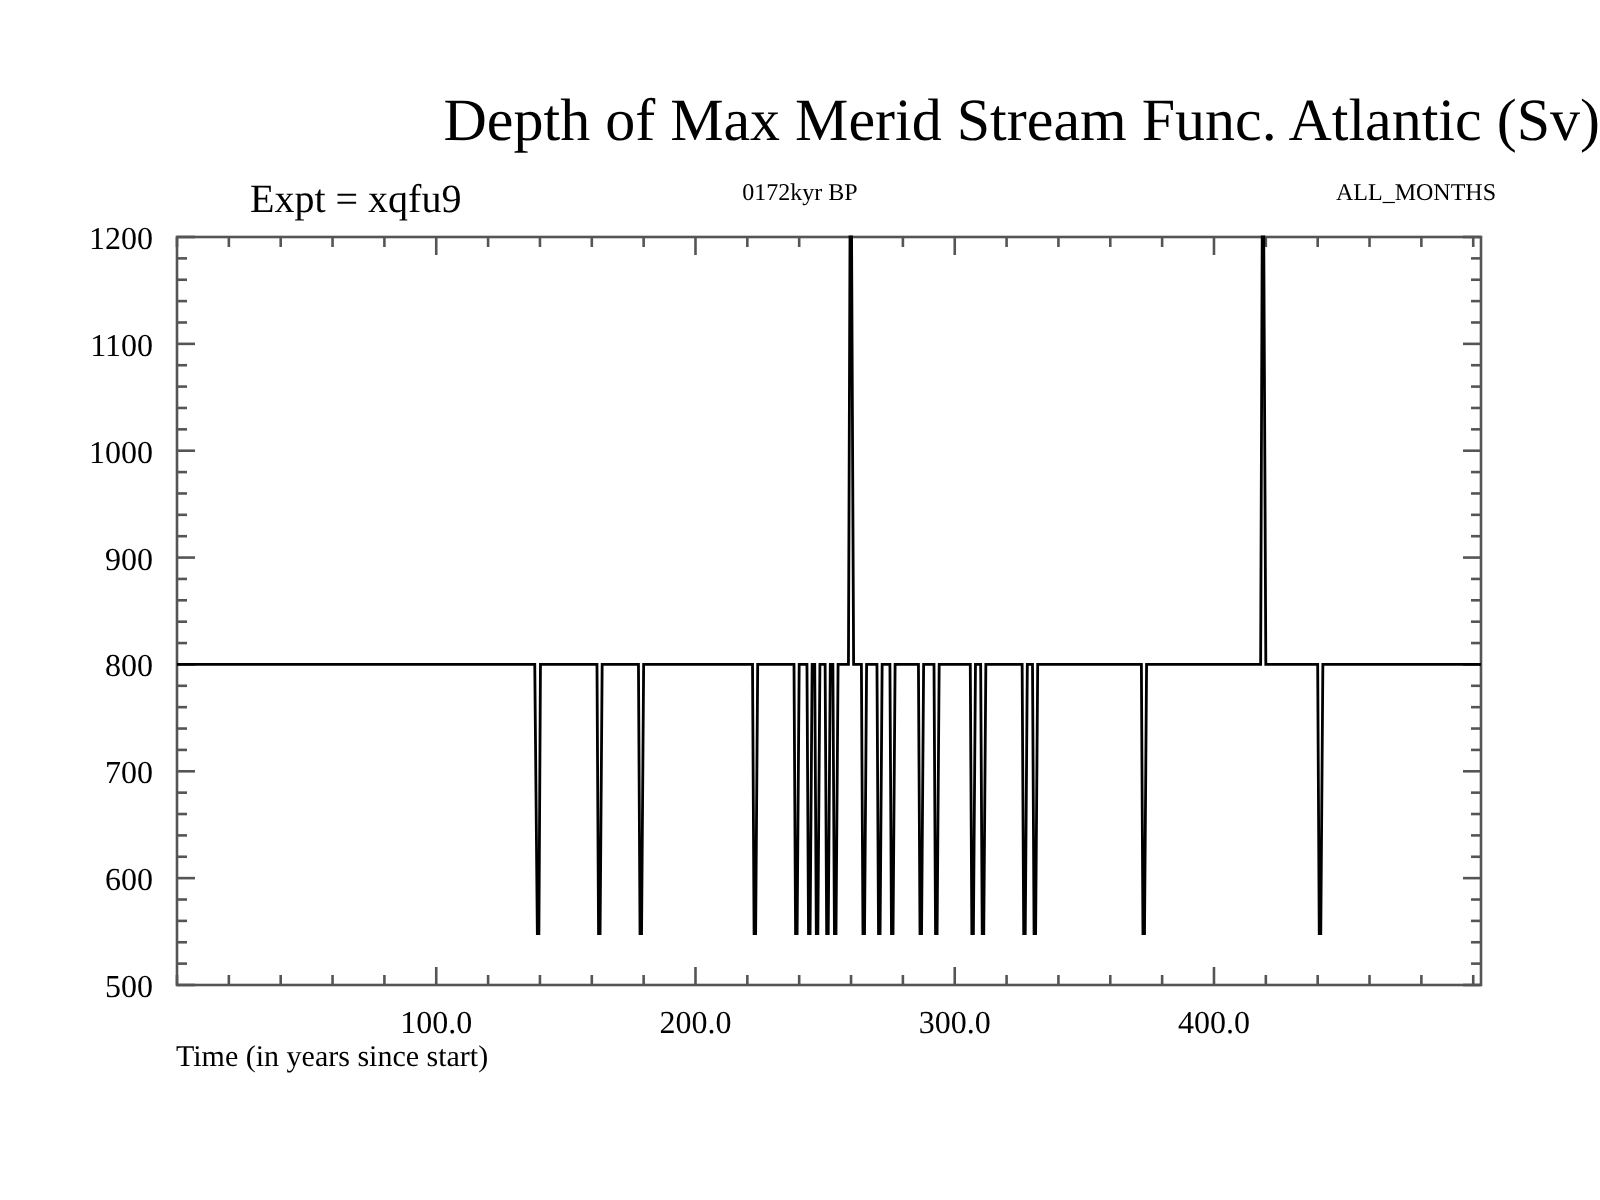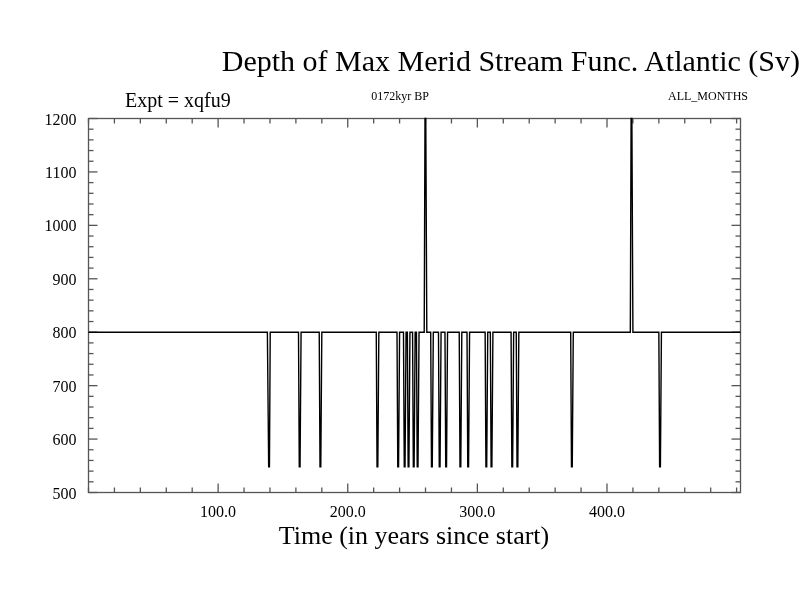--- a/index.html
+++ b/index.html
@@ -54,22 +54,21 @@
   #plot-svg {
     position: absolute;
     left: 0;
     top: 0;
   }
   #xaxis-title {
     position: absolute;
     left: 88px;
     top: 521px;
     width: 652px;
-    text-align: center;
-    font-size: 26px;
+    font-size: 15px;
     white-space: nowrap;
   }
   .tick-text {
     font-family: "Liberation Serif", "DejaVu Serif", serif;
     font-size: 16px;
     fill: #000000;
   }
 </style>
 </head>
 <body>

